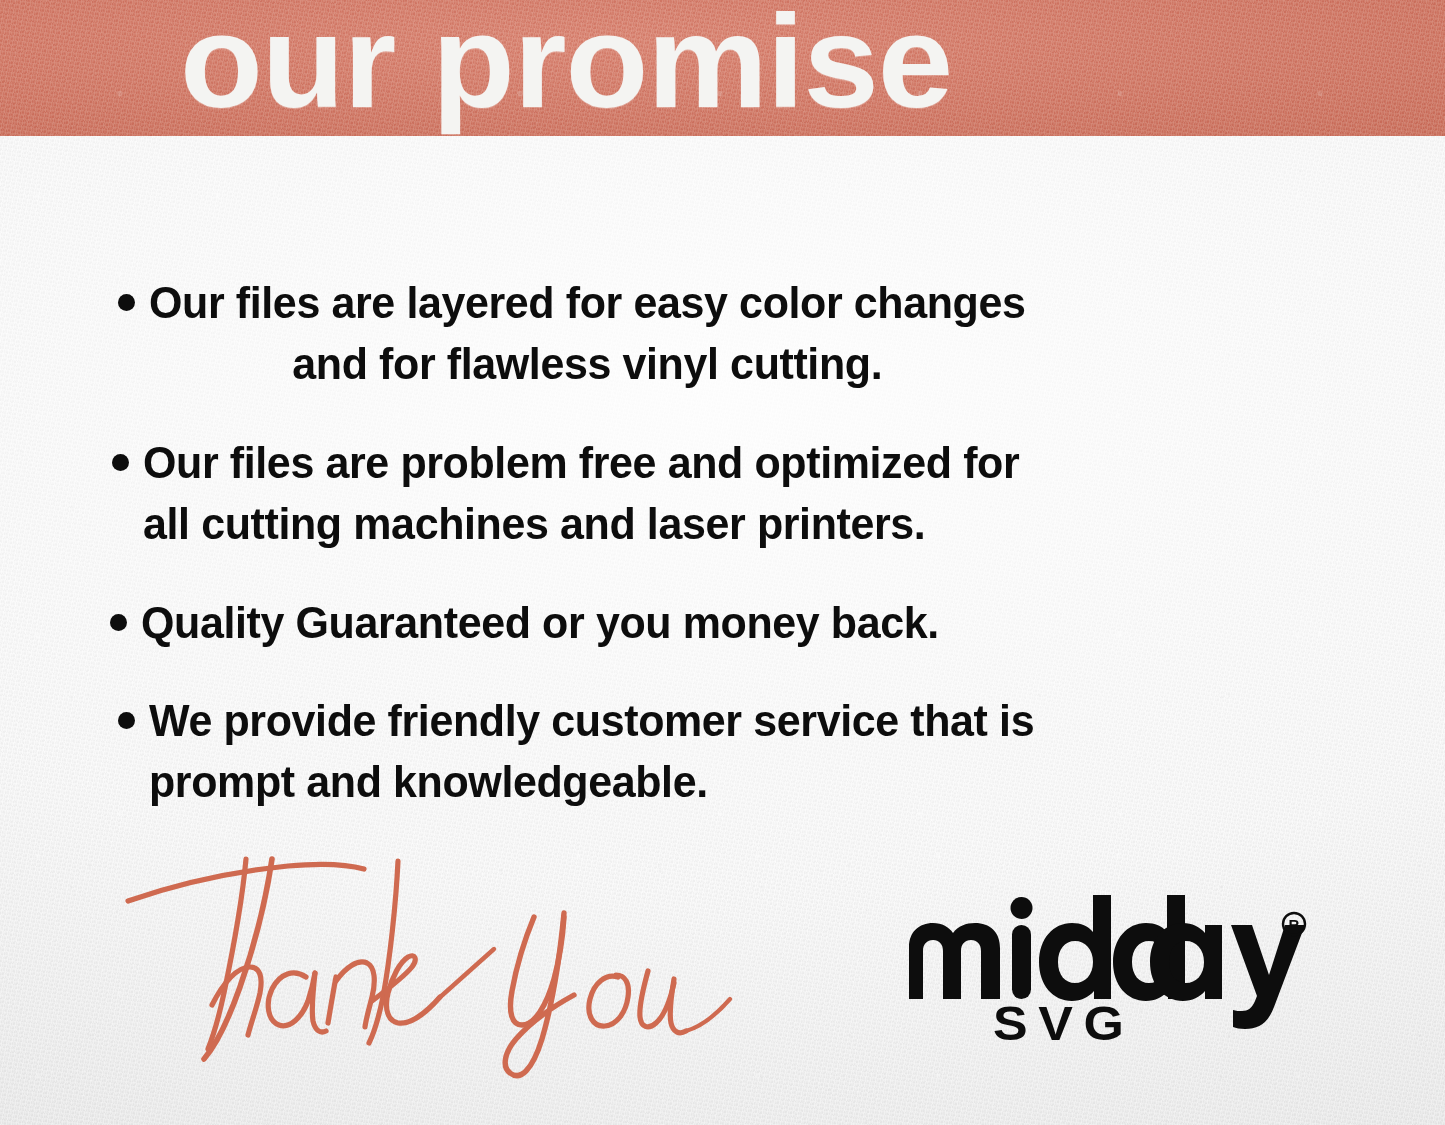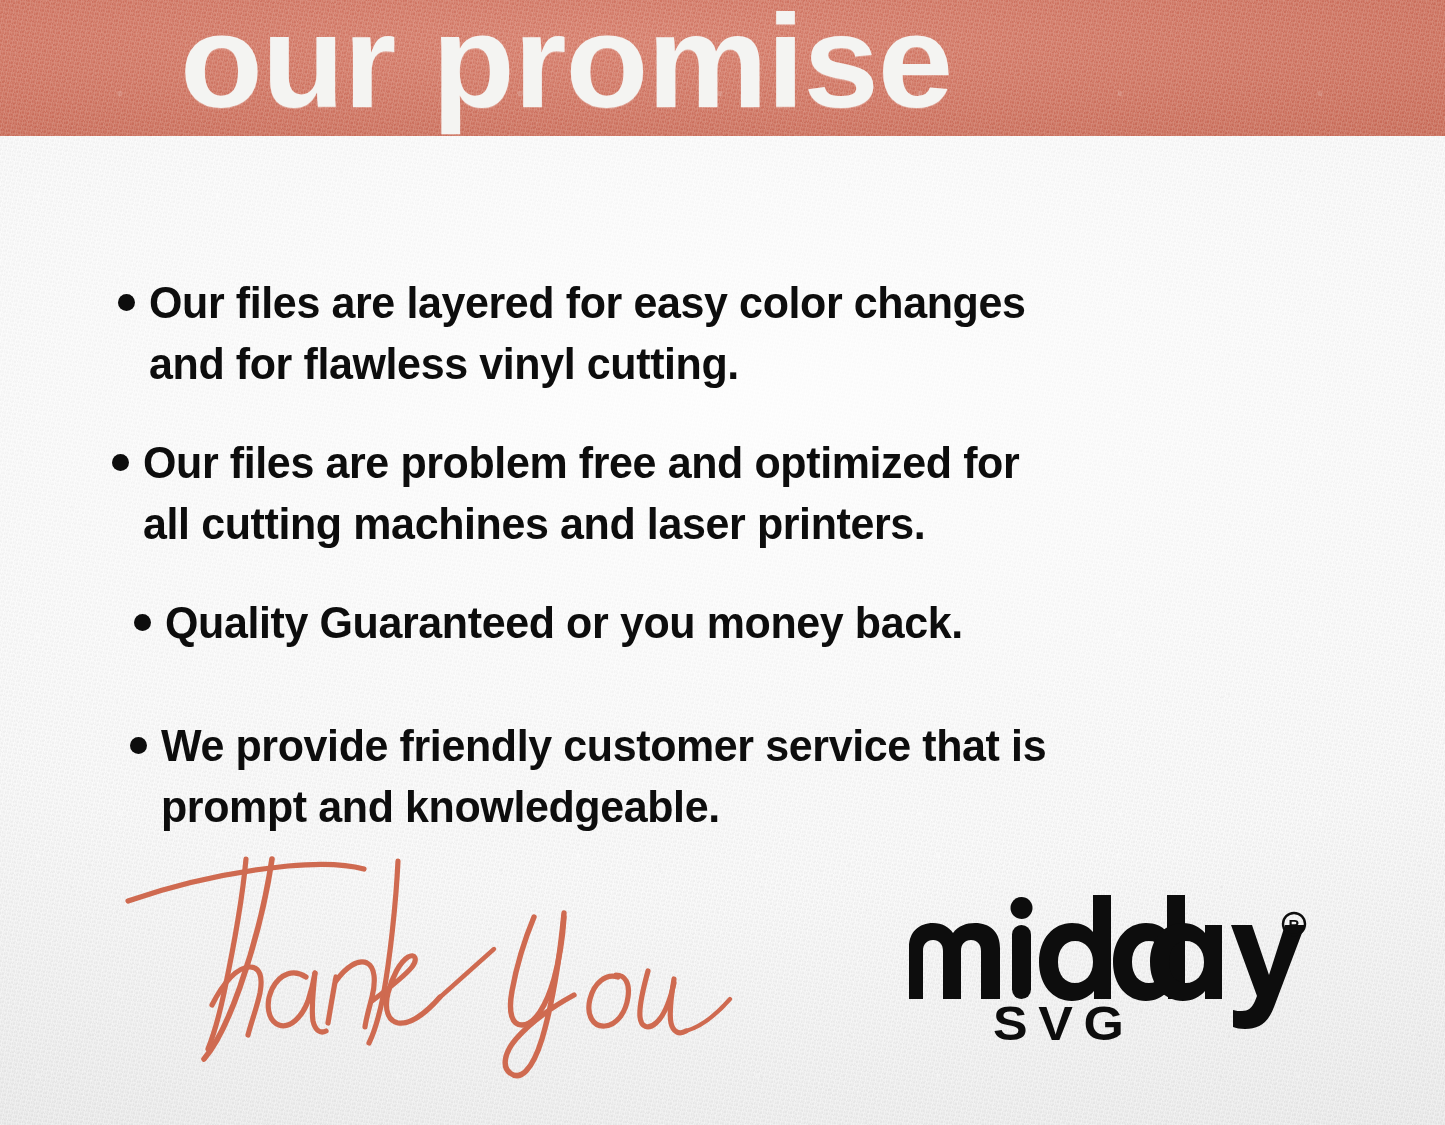--- a/index.html
+++ b/index.html
@@ -94,27 +94,27 @@
     font-weight:700;
     font-size:45px;
     line-height:61px;
     letter-spacing:-.4px;
     color:#0d0d0d;
     white-space:pre-line;
     transform:scaleX(.955);
     transform-origin:left top;
   }
 
-  #item-0{left:118px;top:272px;}
+  #item-0{left:118px;top:272px;text-align:center;}
   #item-0 .bullet-dot{margin-top:22px;}
   #item-1{left:112px;top:432px;}
   #item-1 .bullet-dot{margin-top:22px;}
-  #item-2{left:134px;top:592px;}
+  #item-2{left:110px;top:592px;}
   #item-2 .bullet-dot{margin-top:22px;}
-  #item-3{left:130px;top:690px;margin-top:25px;}
+  #item-3{left:118px;top:690px;}
   #item-3 .bullet-dot{margin-top:22px;}
 
   
   #thankyou{
     position:absolute;left:120px;top:855px;width:680px;height:225px;
   }
   #thankyou svg{display:block;width:100%;height:100%;overflow:visible;}
 
   
   #logo{

